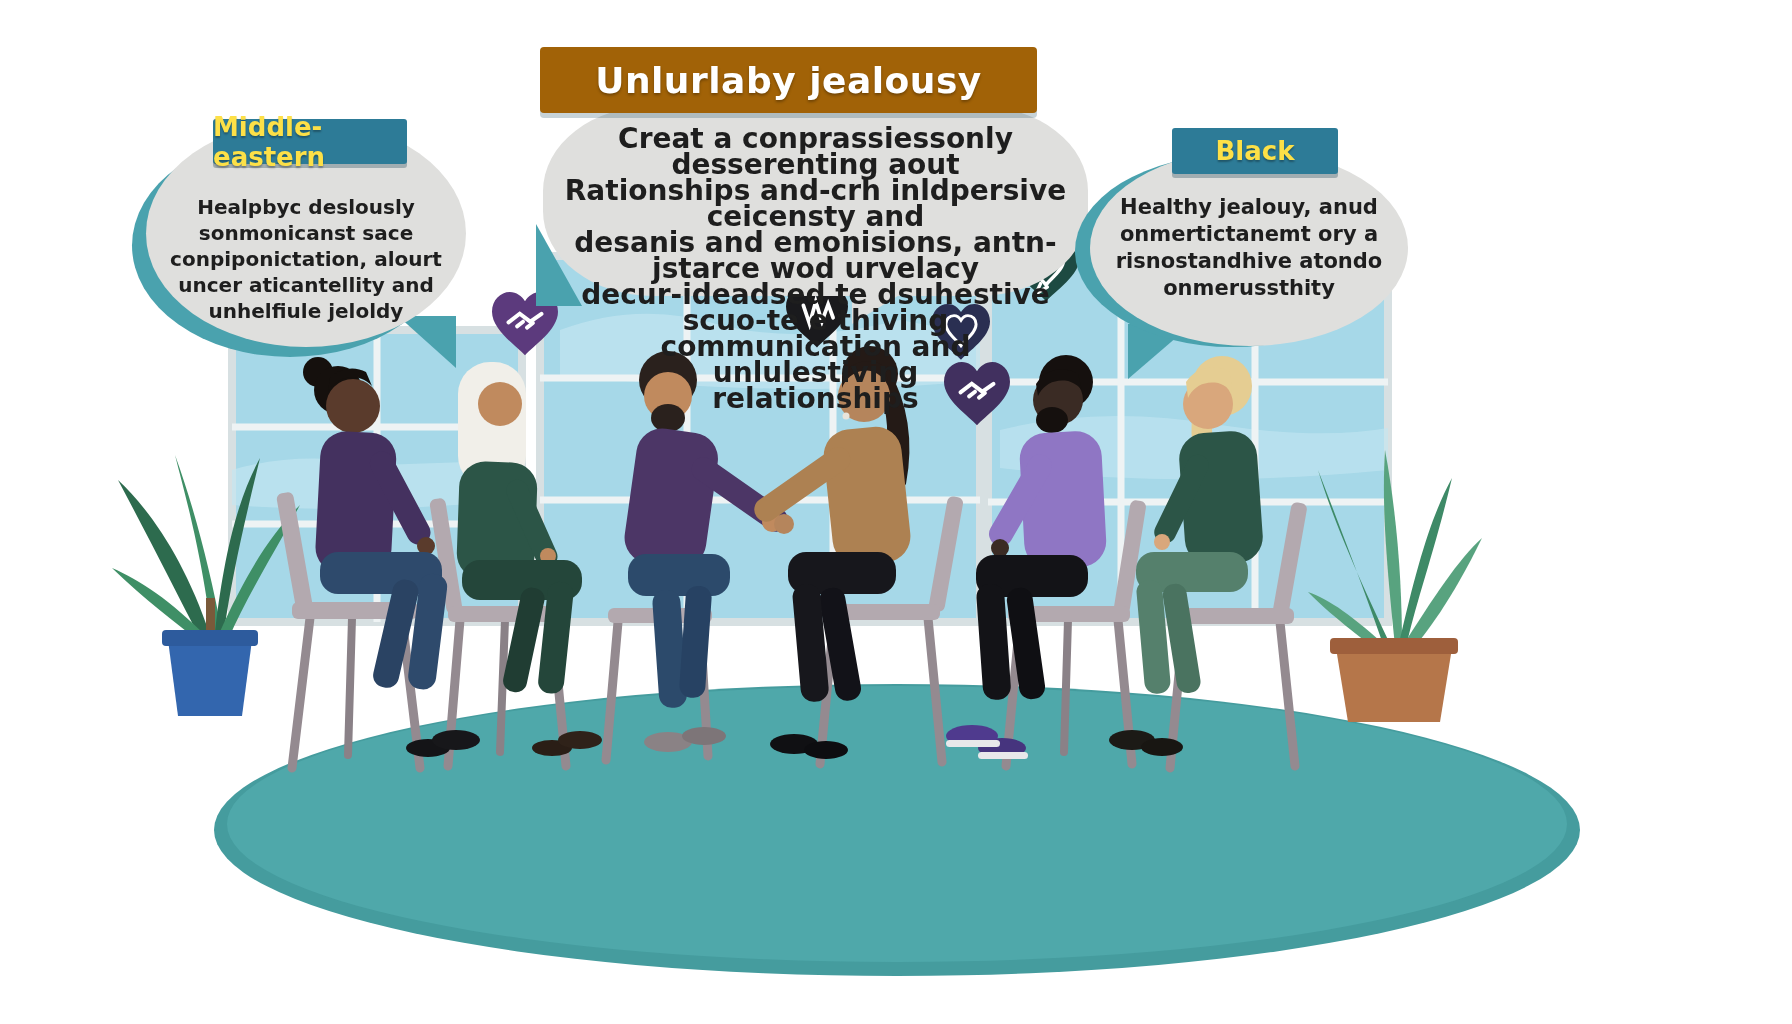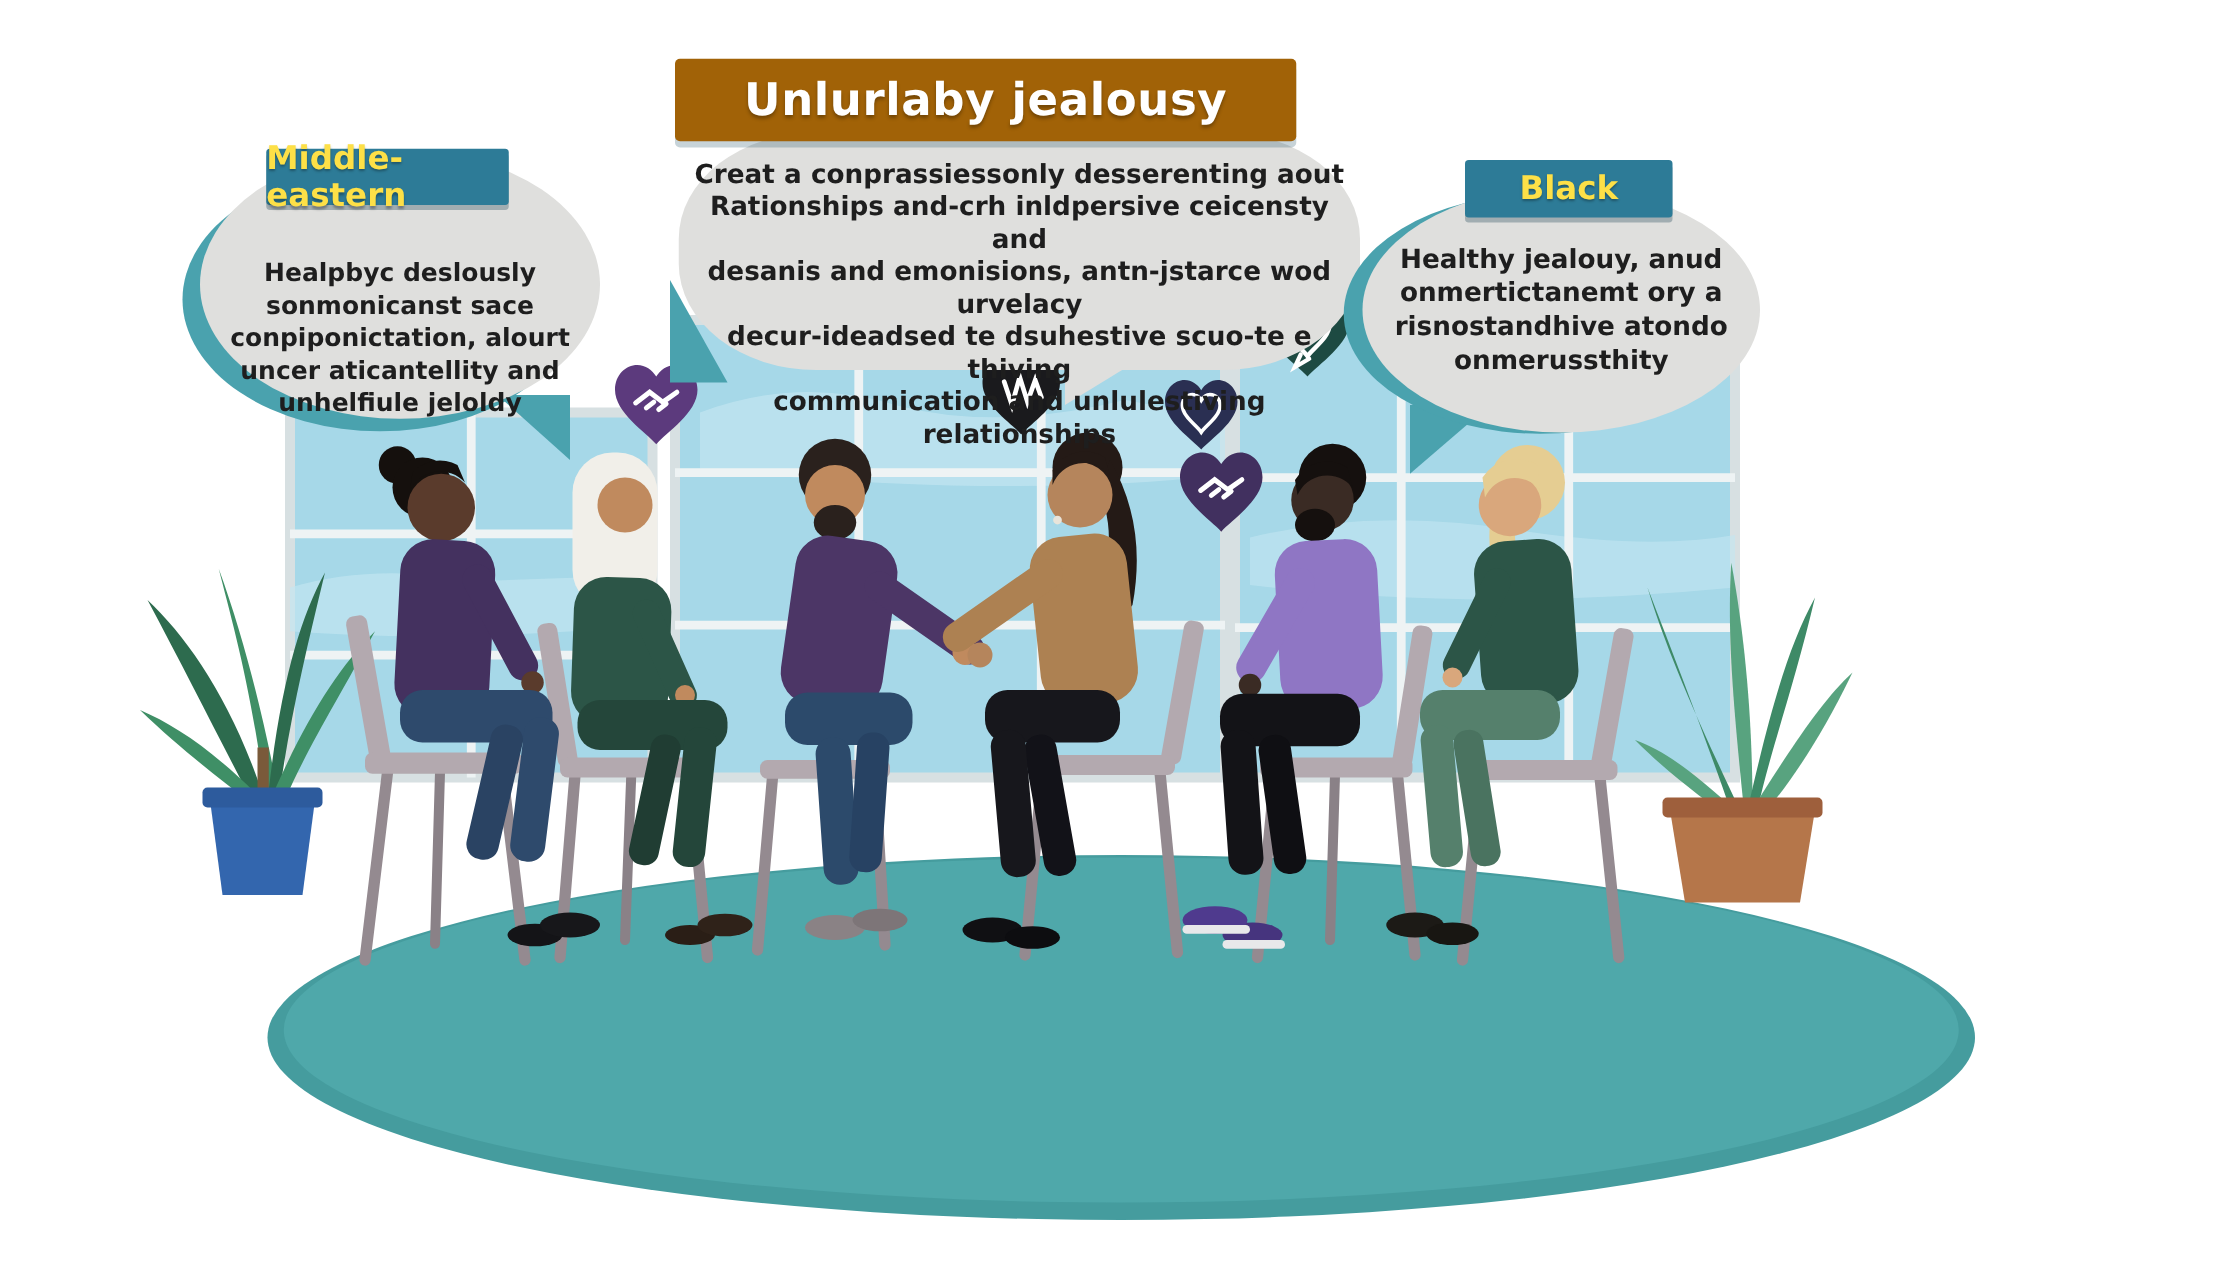--- a/index.html
+++ b/index.html
@@ -20,30 +20,29 @@
     text-shadow:0 2px 3px rgba(0,0,0,.3);
   }
   
   .bubble{
     position:absolute;background:#dfdfdd;
     display:flex;flex-direction:column;align-items:center;
     text-align:center;color:#1e1e1e;font-weight:700;
   }
   .bubble .txt{white-space:pre-line;}
   .bubble-left{
-    left:160px;top:120px;width:320px;height:215px;border-radius:50%;
+    left:146px;top:120px;width:320px;height:215px;border-radius:50%;
     box-shadow:-16px 12px 0 -2px #4aa2ae;
-    padding-top:0;
-    justify-content:flex-end;
+    padding-top:12px;
   }
   .bubble-left .txt{margin-top:62px;font-size:20px;line-height:26px;width:290px;}
   .bubble-center{
     left:543px;top:106px;width:545px;height:190px;border-radius:110px/85px;
   }
-  .bubble-center .txt{margin-top:20px;font-size:21px;line-height:26px;width:520px;}
+  .bubble-center .txt{margin-top:20px;font-size:28px;line-height:26px;width:520px;}
   .bubble-right{
     left:1090px;top:150px;width:318px;height:196px;border-radius:50%;
     box-shadow:-17px 3px 0 -2px #4aa2ae;
   }
   .bubble-right .txt{margin-top:44px;font-size:21px;line-height:27px;width:290px;}
   .label-box{
     position:absolute;background:#2d7b97;color:#fde047;
     display:flex;align-items:center;justify-content:center;
     font-size:26px;font-weight:700;border-radius:3px;
     box-shadow:0 4px 0 rgba(20,60,75,.3);

